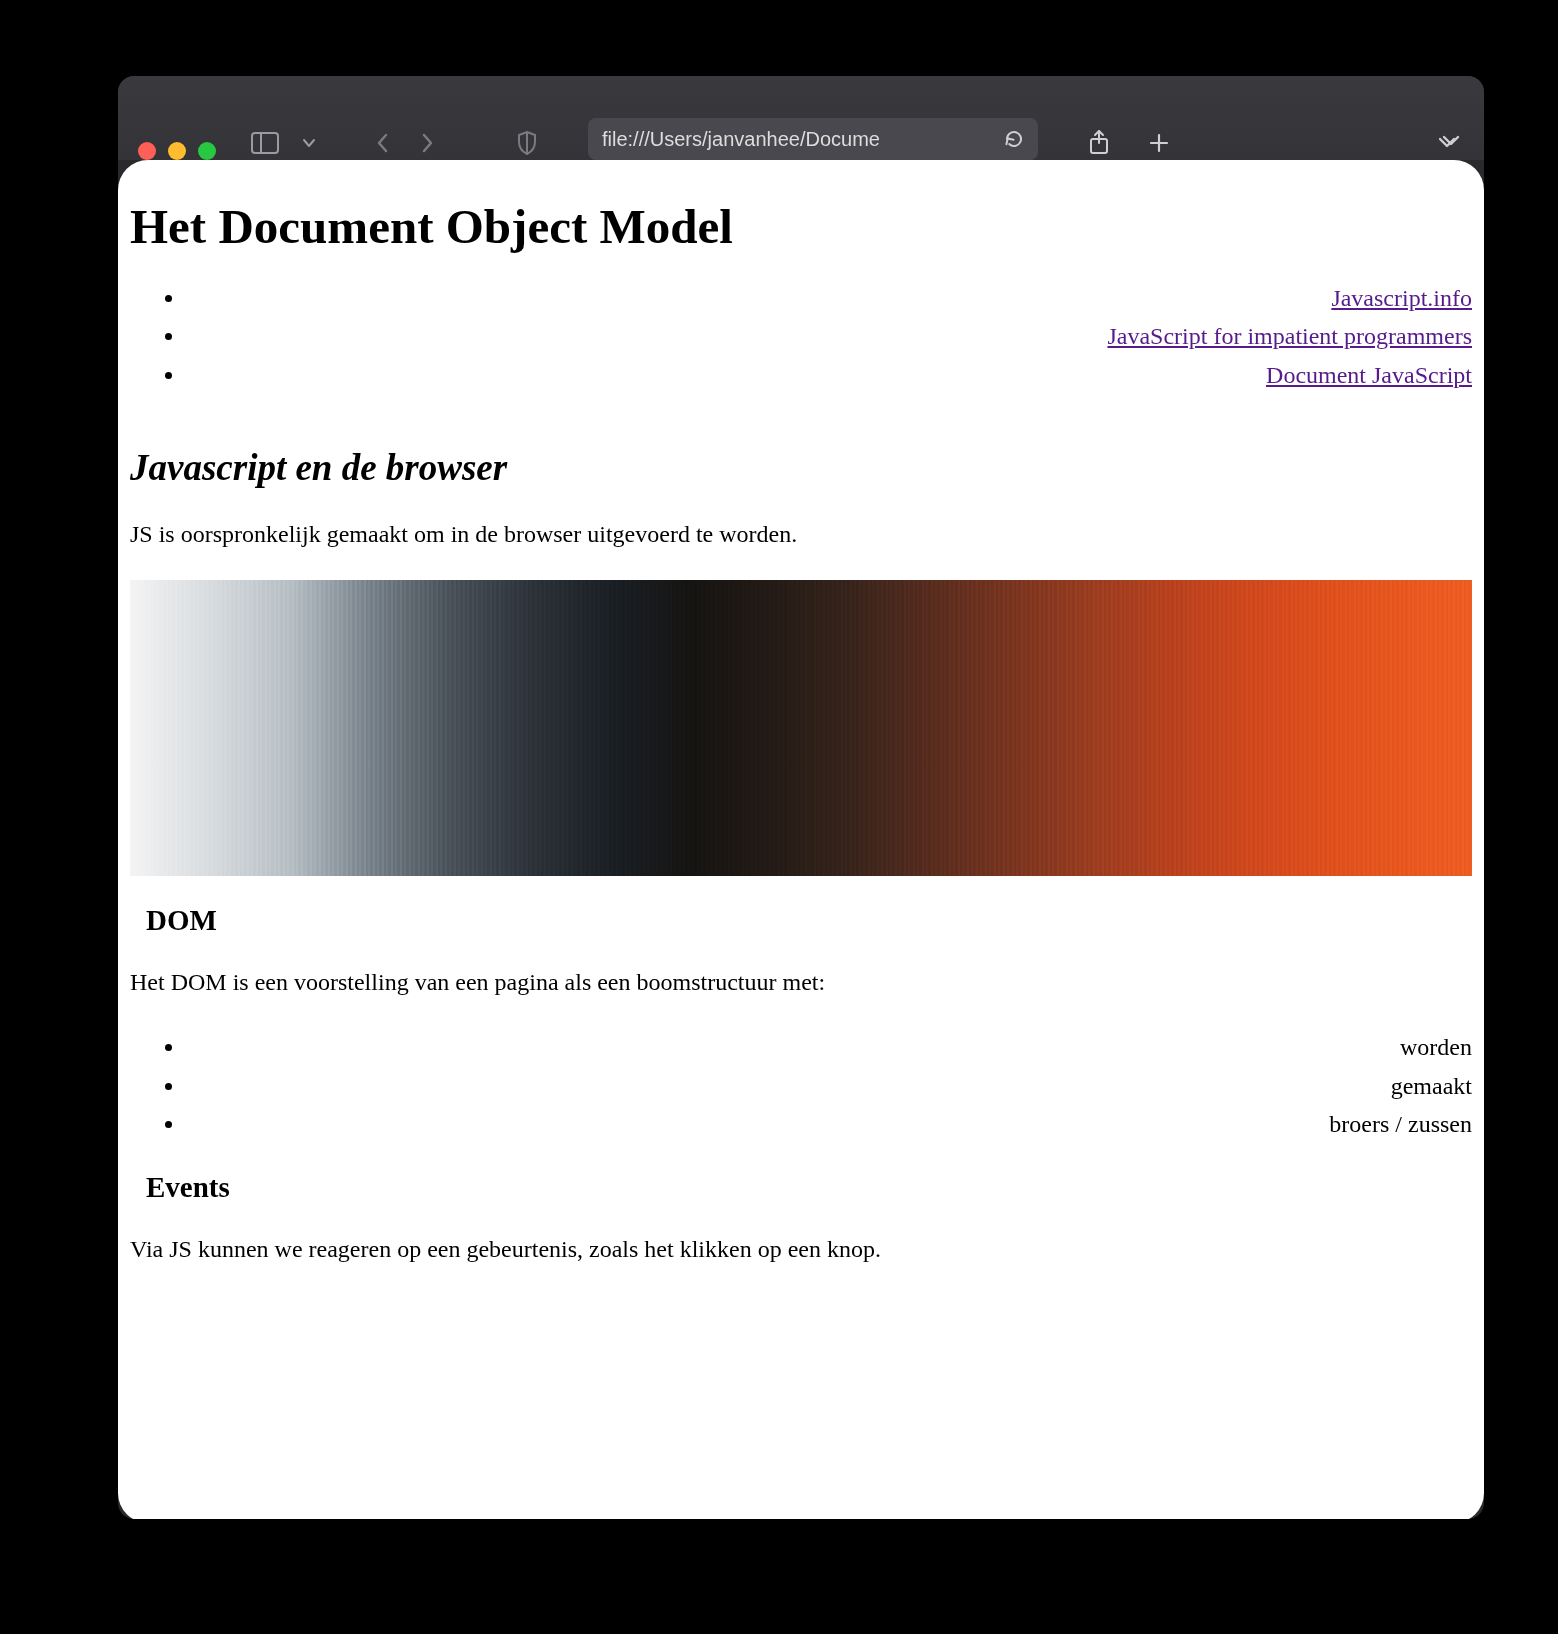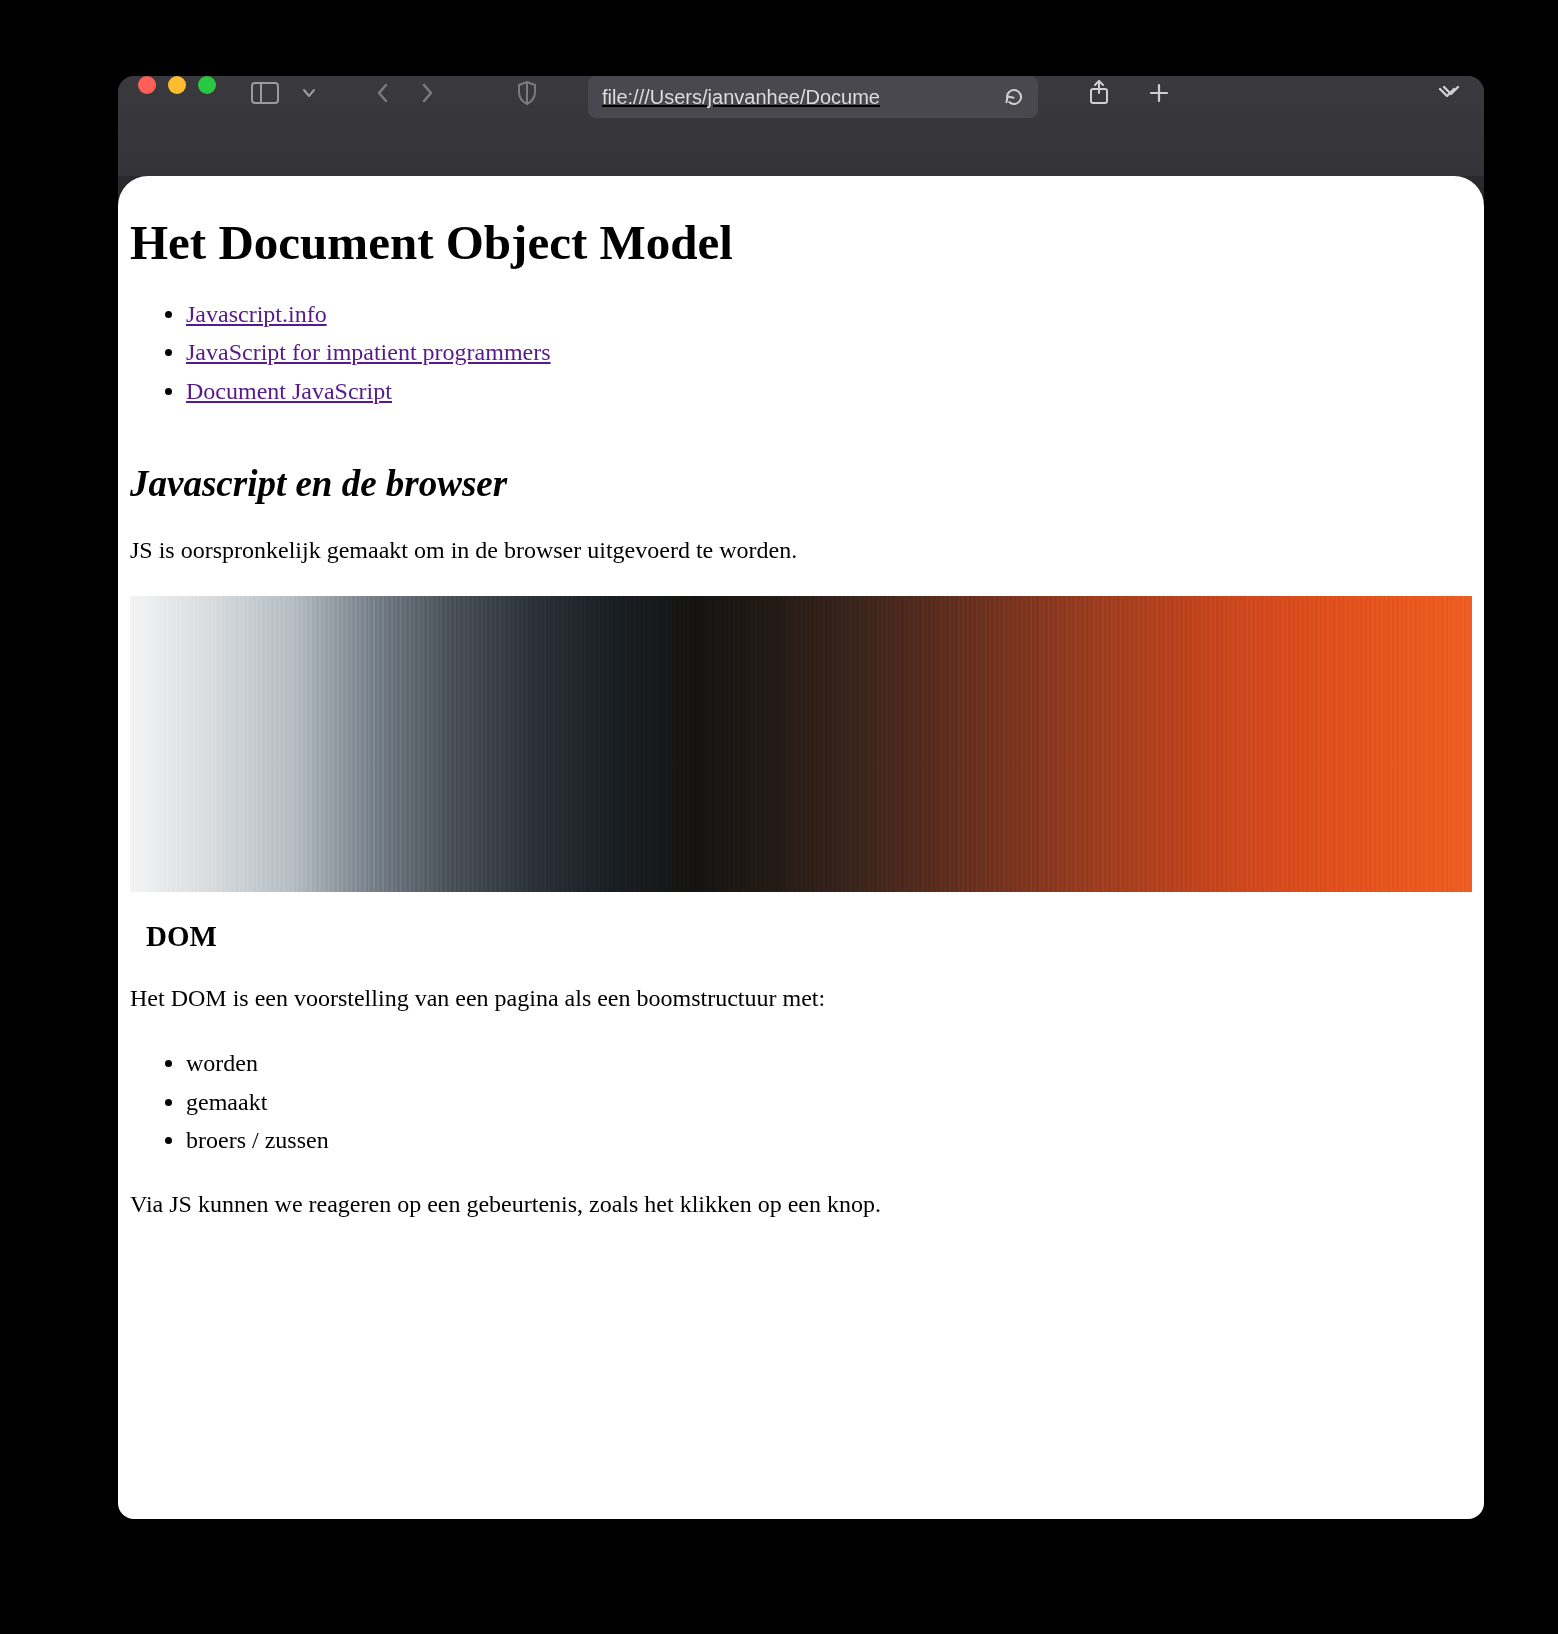--- a/index.html
+++ b/index.html
@@ -16,27 +16,26 @@
       left: 118px;
       top: 76px;
       width: 1366px;
       height: 1443px;
       border-radius: 16px;
       overflow: hidden;
       background: #2a2a2e;
       box-shadow: 0 6px 28px rgba(0,0,0,.6);
     }
     .titlebar {
-      height: 100px;
+      height: 84px;
       background: linear-gradient(#3a3a3e,#333338);
       display: flex;
-      align-items: flex-start;
+      align-items: flex-end;
       padding: 0 20px;
       gap: 14px;
-      text-decoration: underline;
     }
     .traffic { display:flex; gap:12px; margin-right:18px; }
     .dot { width:18px; height:18px; border-radius:50%; }
     .dot.red{background:#ff5f57;}
     .dot.yellow{background:#febc2e;}
     .dot.green{background:#28c840;}
     .tb-btn { color:#9a9aa0; display:flex; align-items:center; justify-content:center; width:34px; height:34px; }
     .tb-group { display:flex; align-items:center; gap:10px; }
     .divider { width:12px; }
     .urlbar {
@@ -60,21 +59,21 @@
       color:#000;
       padding: 10px 12px 40px 12px;
       height: calc(100% - 80px);
       overflow:auto;
       border-radius:30px;
     }
     .content h1 { font-size:49px; font-weight:bold; margin:28px 0 24px 0; }
     .content h2 { font-size:37px; font-weight:bold; margin:52px 0 20px 0;font-style:italic; }
     .content h3 { font-size:29px; font-weight:bold; margin:28px 0 16px 16px; }
     .content p { font-size:24px; margin:32px 0; }
-    .content ul { margin:10px 0 14px 0; padding-left:56px; }
+    .content ul { margin:10px 0 14px 0; padding-left:56px;text-align:right; }
     .content li { font-size:24px; line-height:1.6; }
     .content a { color:#551a8b; text-decoration:underline; }
     .banner {
       width:100%;
       height:296px;
       margin: 22px 0;
       background: linear-gradient(90deg,
         #f4f4f4 0%,
         #d9dde0 6%,
         #b8c0c6 12%,
@@ -207,15 +206,16 @@
     <div class="banner"></div>
 
     <h3>DOM</h3>
     <p>Het DOM is een voorstelling van een pagina als een boomstructuur met:</p>
     <ul>
       <li>worden</li>
       <li>gemaakt</li>
       <li>broers / zussen</li>
     </ul>
 
+    <h3>Events</h3>
     <p>Via JS kunnen we reageren op een gebeurtenis, zoals het klikken op een knop.</p>
   </div>
 </div>
 
 </body></html>

